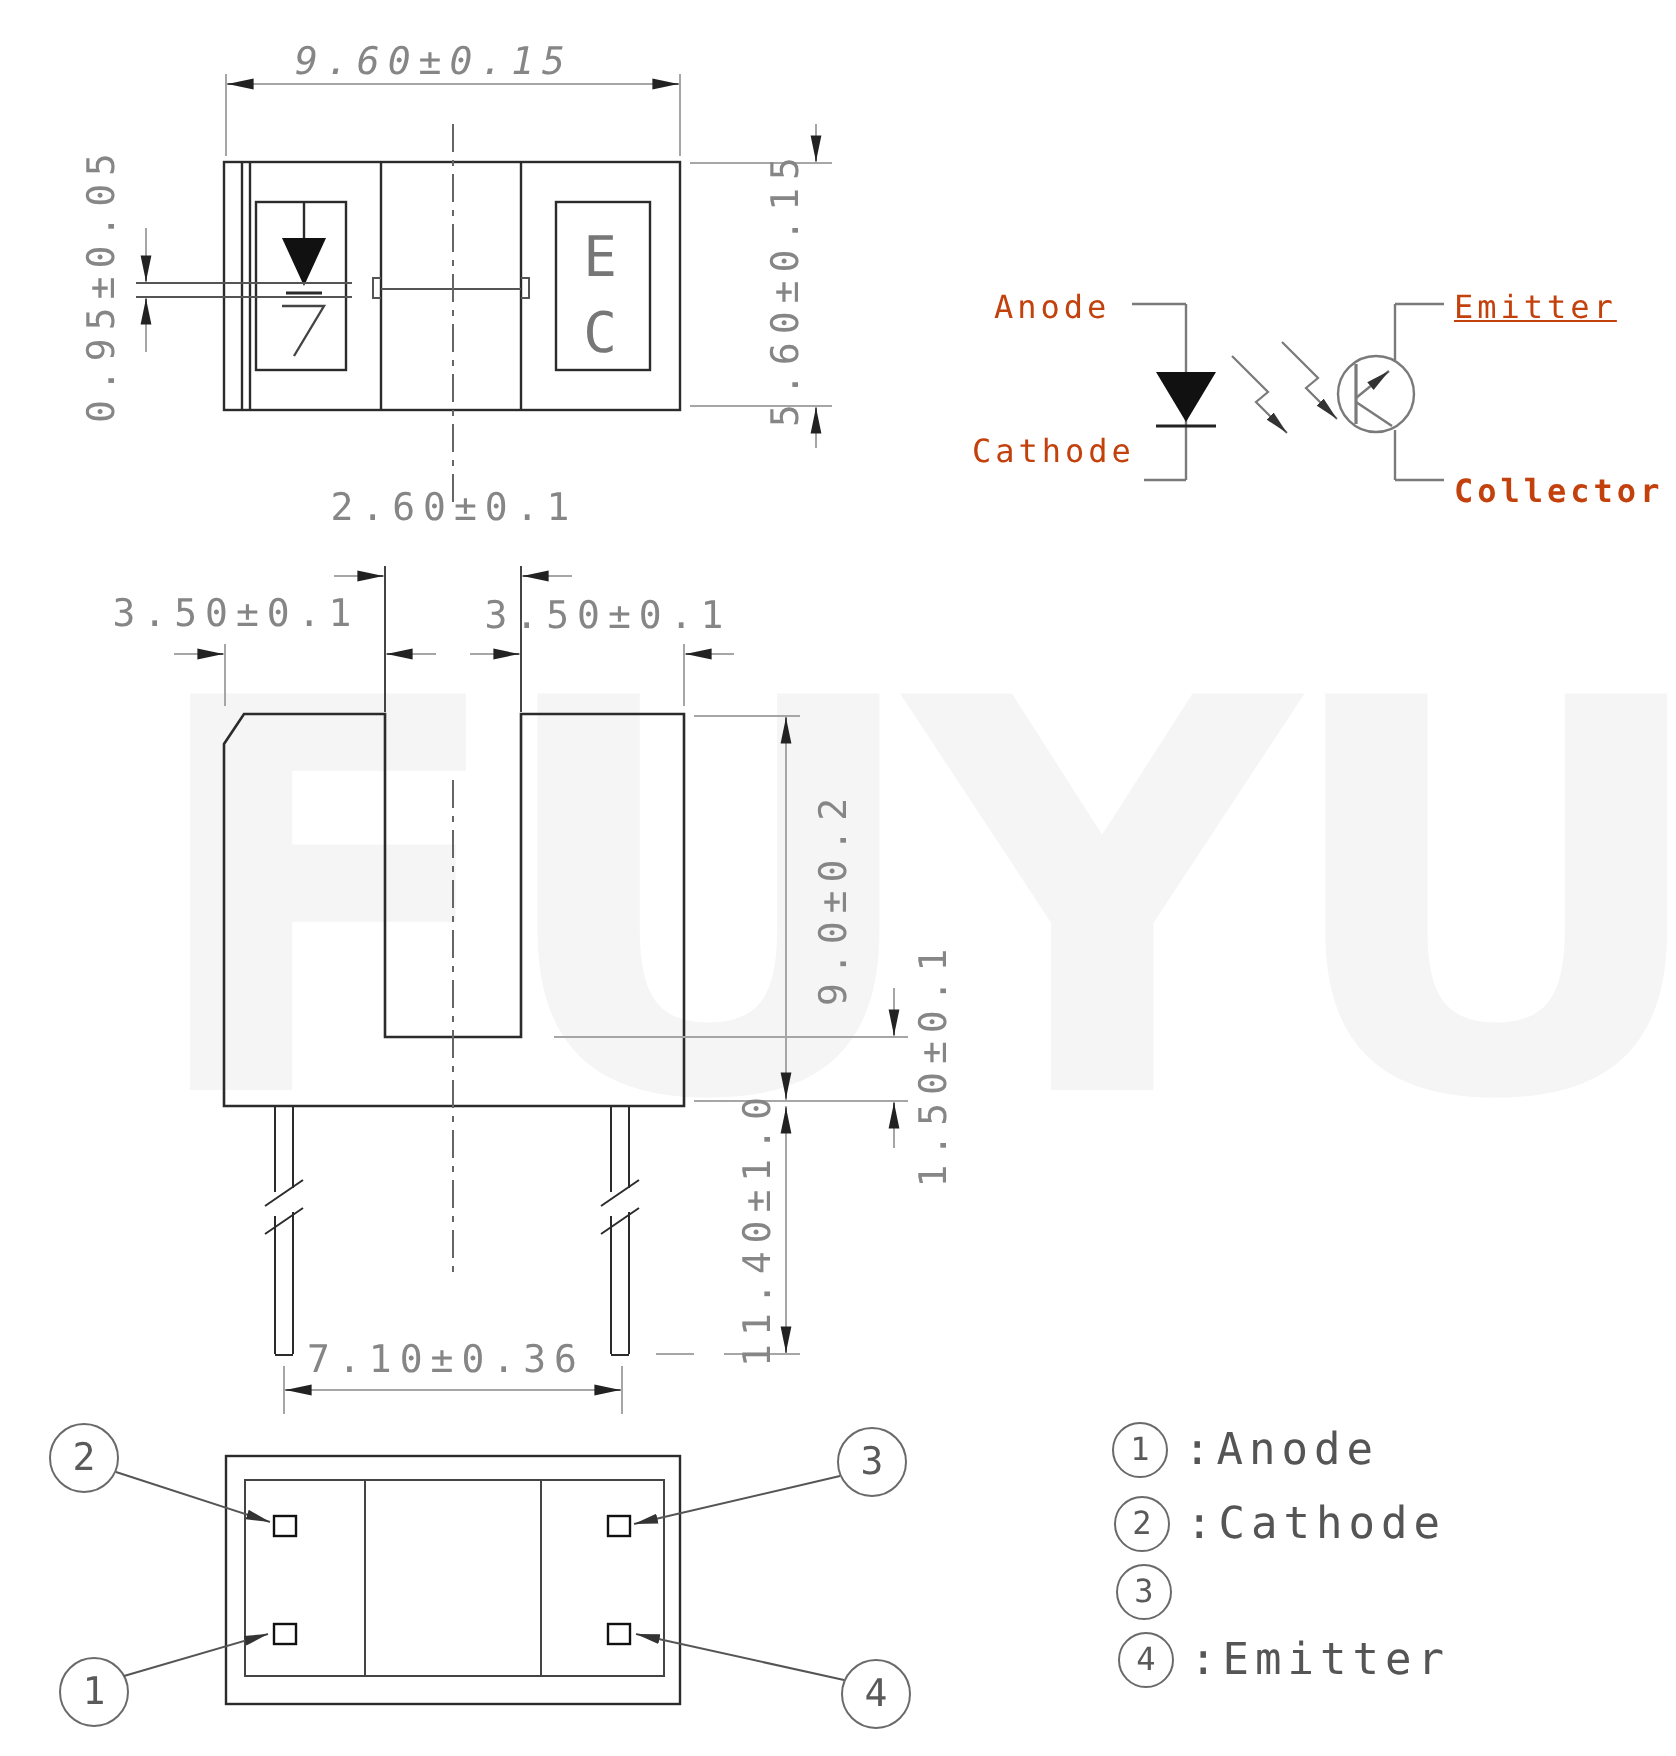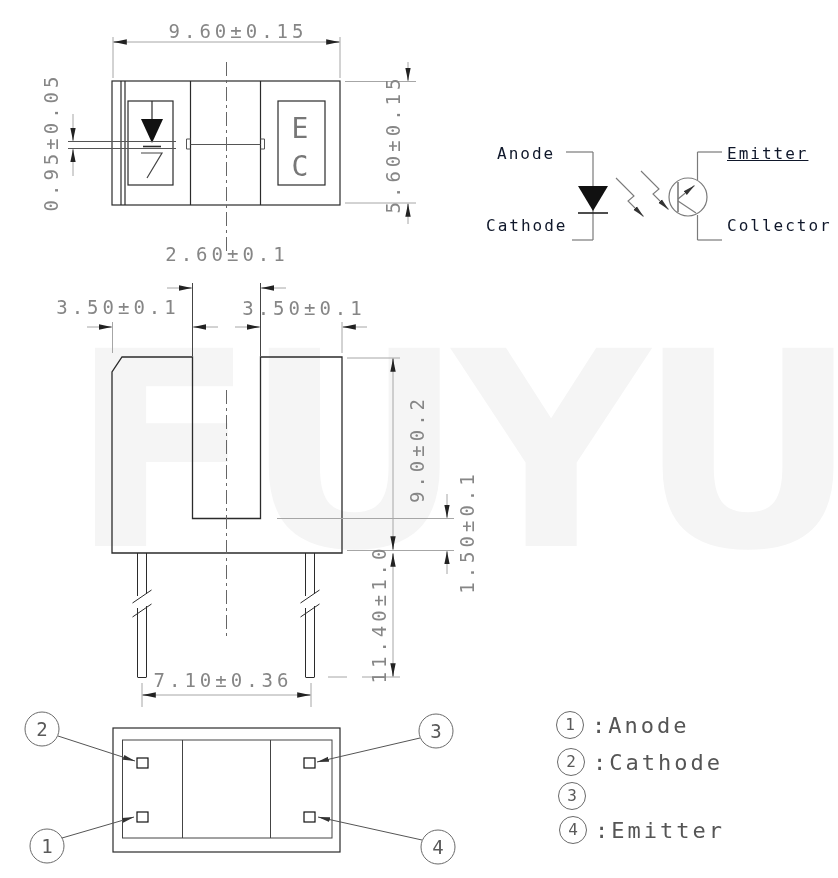--- a/index.html
+++ b/index.html
@@ -5,21 +5,21 @@
   html,body{margin:0;padding:0;background:#ffffff;}
   #canvas{position:relative;width:838px;height:878px;background:#ffffff;overflow:hidden;
           font-family:"DejaVu Sans Mono", monospace;}
   #watermark{position:absolute;left:70px;top:316px;font-family:"DejaVu Sans", sans-serif;
              font-weight:bold;font-size:272px;line-height:1;letter-spacing:-12px;
              color:#f5f5f5;z-index:0;user-select:none;}
   #linework{position:absolute;left:0;top:0;z-index:1;}
   .dimtext{position:absolute;z-index:2;width:200px;text-align:center;
            font-size:19px;letter-spacing:4px;color:#868686;white-space:nowrap;}
   .rot{transform:rotate(-90deg);transform-origin:center;}
-  .schlabel{position:absolute;z-index:2;font-size:16px;letter-spacing:2px;color:#0f172a;white-space:nowrap;}
+  .schlabel{position:absolute;z-index:2;font-size:16px;letter-spacing:2px;color:#c2410c;white-space:nowrap;}
   .ecletter{position:absolute;z-index:2;font-size:28px;color:#777;width:40px;text-align:center;}
   .pinnum{position:absolute;z-index:2;width:34px;height:34px;line-height:34px;text-align:center;
           font-size:19px;color:#5a5a5a;}
   .legend-row{position:absolute;z-index:2;display:flex;align-items:center;gap:8px;}
   .legend-circle{display:inline-block;width:26px;height:26px;border:1px solid #6a6a6a;border-radius:50%;
                  text-align:center;line-height:26px;font-size:16px;color:#5a5a5a;flex:0 0 auto;}
   .legend-label{font-size:22px;letter-spacing:3px;color:#555;white-space:nowrap;}
 </style>
 </head>
 <body>
@@ -194,38 +194,38 @@
       <circle cx="438" cy="847" r="17"></circle>
     </g>
     <g stroke="#555" stroke-width="1" fill="none">
       <line x1="58" y1="736" x2="135" y2="761" marker-end="url(#ahg)"></line>
       <line x1="62" y1="838" x2="134" y2="817" marker-end="url(#ahg)"></line>
       <line x1="420" y1="738" x2="317" y2="762" marker-end="url(#ahg)"></line>
       <line x1="422" y1="840" x2="318" y2="817" marker-end="url(#ahg)"></line>
     </g>
   </svg>
 
-  <div class="dimtext" style="left:138px;top:20px;">9.60±0.15</div>
+  <div class="dimtext" style="left:117px;top:20px;font-style:italic;">9.60±0.15</div>
   <div class="dimtext rot" style="left:293px;top:133px;">5.60±0.15</div>
   <div class="dimtext rot" style="left:-49px;top:131px;">0.95±0.05</div>
   <div class="dimtext" style="left:127px;top:243px;">2.60±0.1</div>
   <div class="dimtext" style="left:18px;top:296px;">3.50±0.1</div>
   <div class="dimtext" style="left:204px;top:297px;">3.50±0.1</div>
   <div class="dimtext rot" style="left:317px;top:438px;">9.0±0.2</div>
   <div class="dimtext rot" style="left:367px;top:521px;">1.50±0.1</div>
   <div class="dimtext rot" style="left:279px;top:603px;">11.40±1.0</div>
   <div class="dimtext" style="left:123px;top:669px;">7.10±0.36</div>
 
   <div class="ecletter" style="left:280px;top:112px;">E</div>
   <div class="ecletter" style="left:280px;top:150px;">C</div>
 
   <div class="schlabel" style="left:497px;top:144px;">Anode</div>
   <div class="schlabel" style="left:486px;top:216px;">Cathode</div>
   <div class="schlabel" style="left:727px;top:144px;text-decoration:underline;">Emitter</div>
-  <div class="schlabel" style="left:727px;top:216px;">Collector</div>
+  <div class="schlabel" style="left:727px;top:236px;font-weight:bold;">Collector</div>
 
   <div class="pinnum" style="left:25px;top:712px;">2</div>
   <div class="pinnum" style="left:30px;top:829px;">1</div>
   <div class="pinnum" style="left:419px;top:714px;">3</div>
   <div class="pinnum" style="left:421px;top:830px;">4</div>
 
   <div class="legend-row" style="left:556px;top:711px;">
     <span class="legend-circle">1</span>
     <span class="legend-label">:Anode</span>
   </div>

